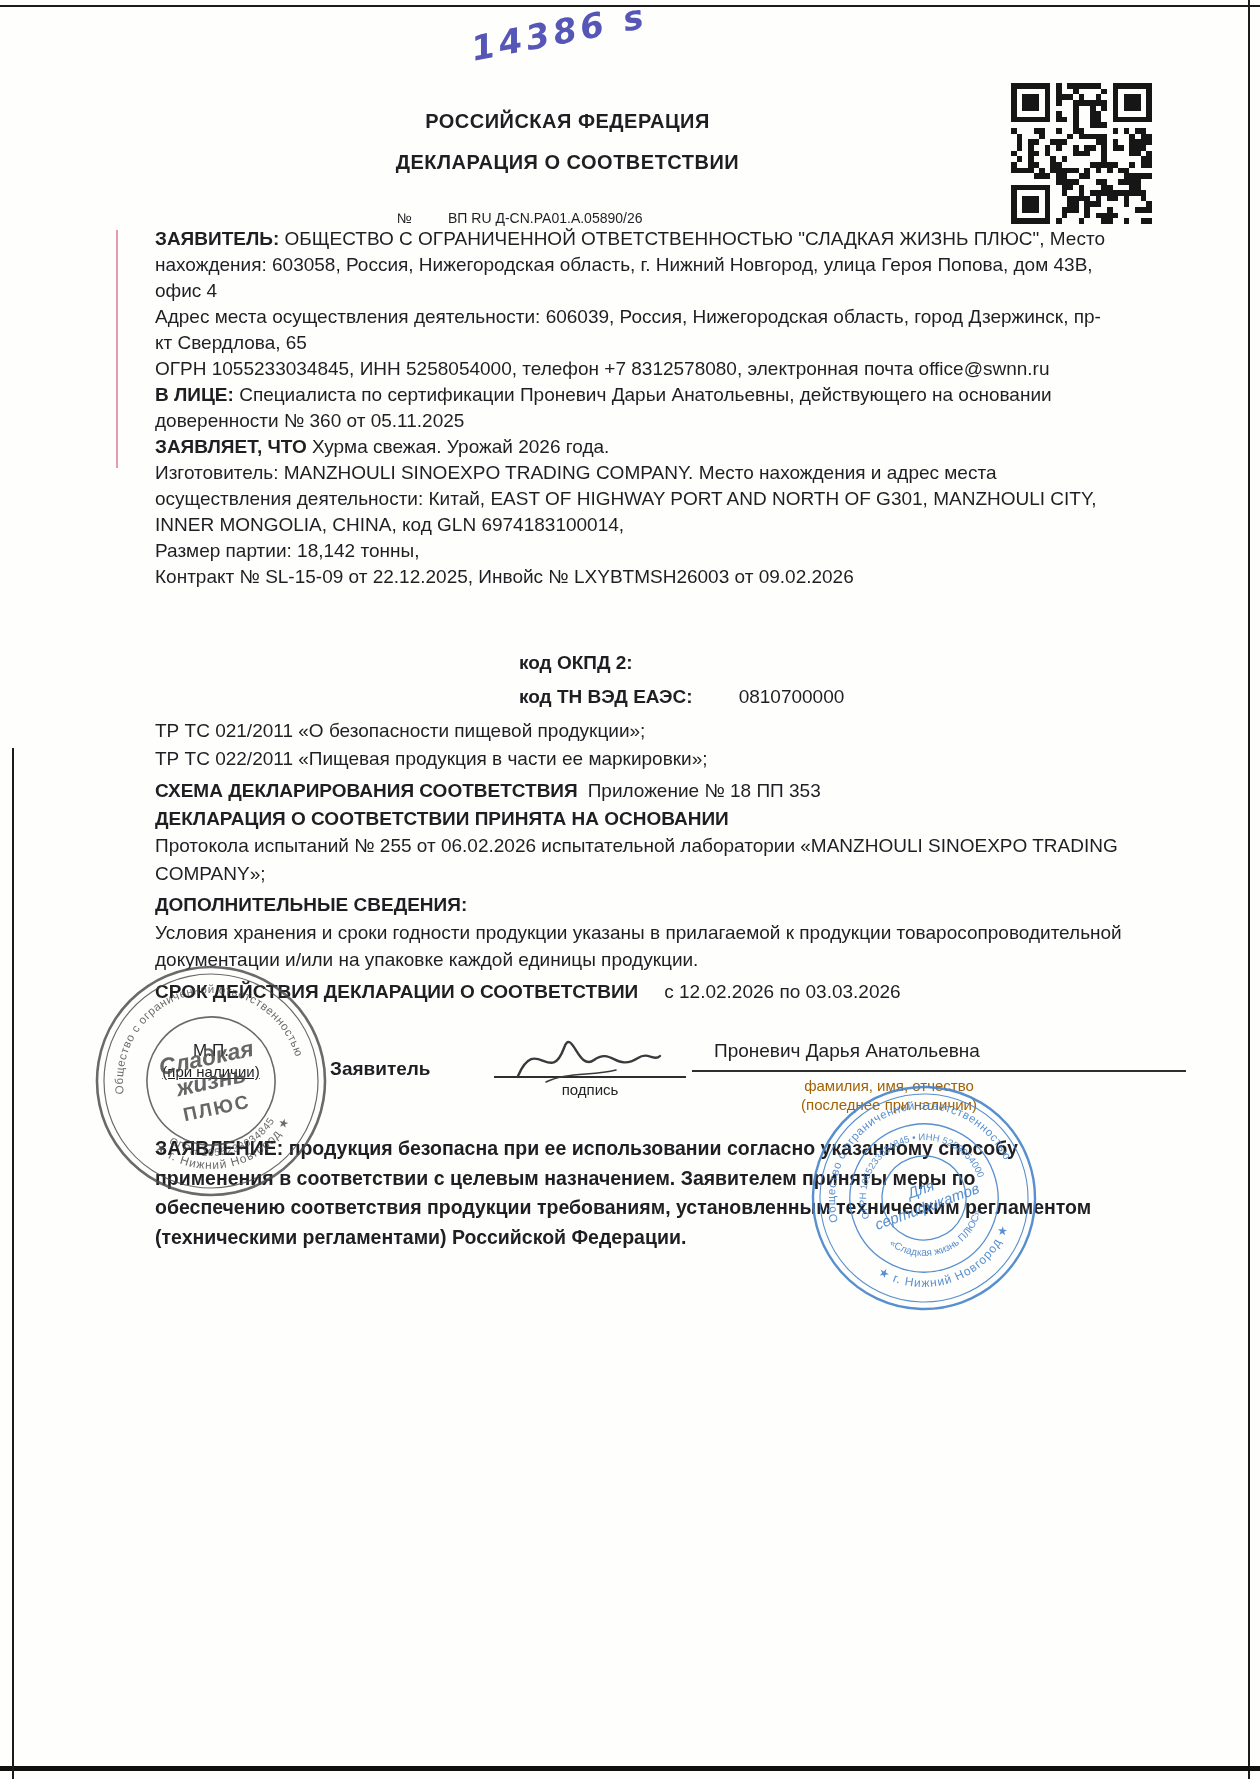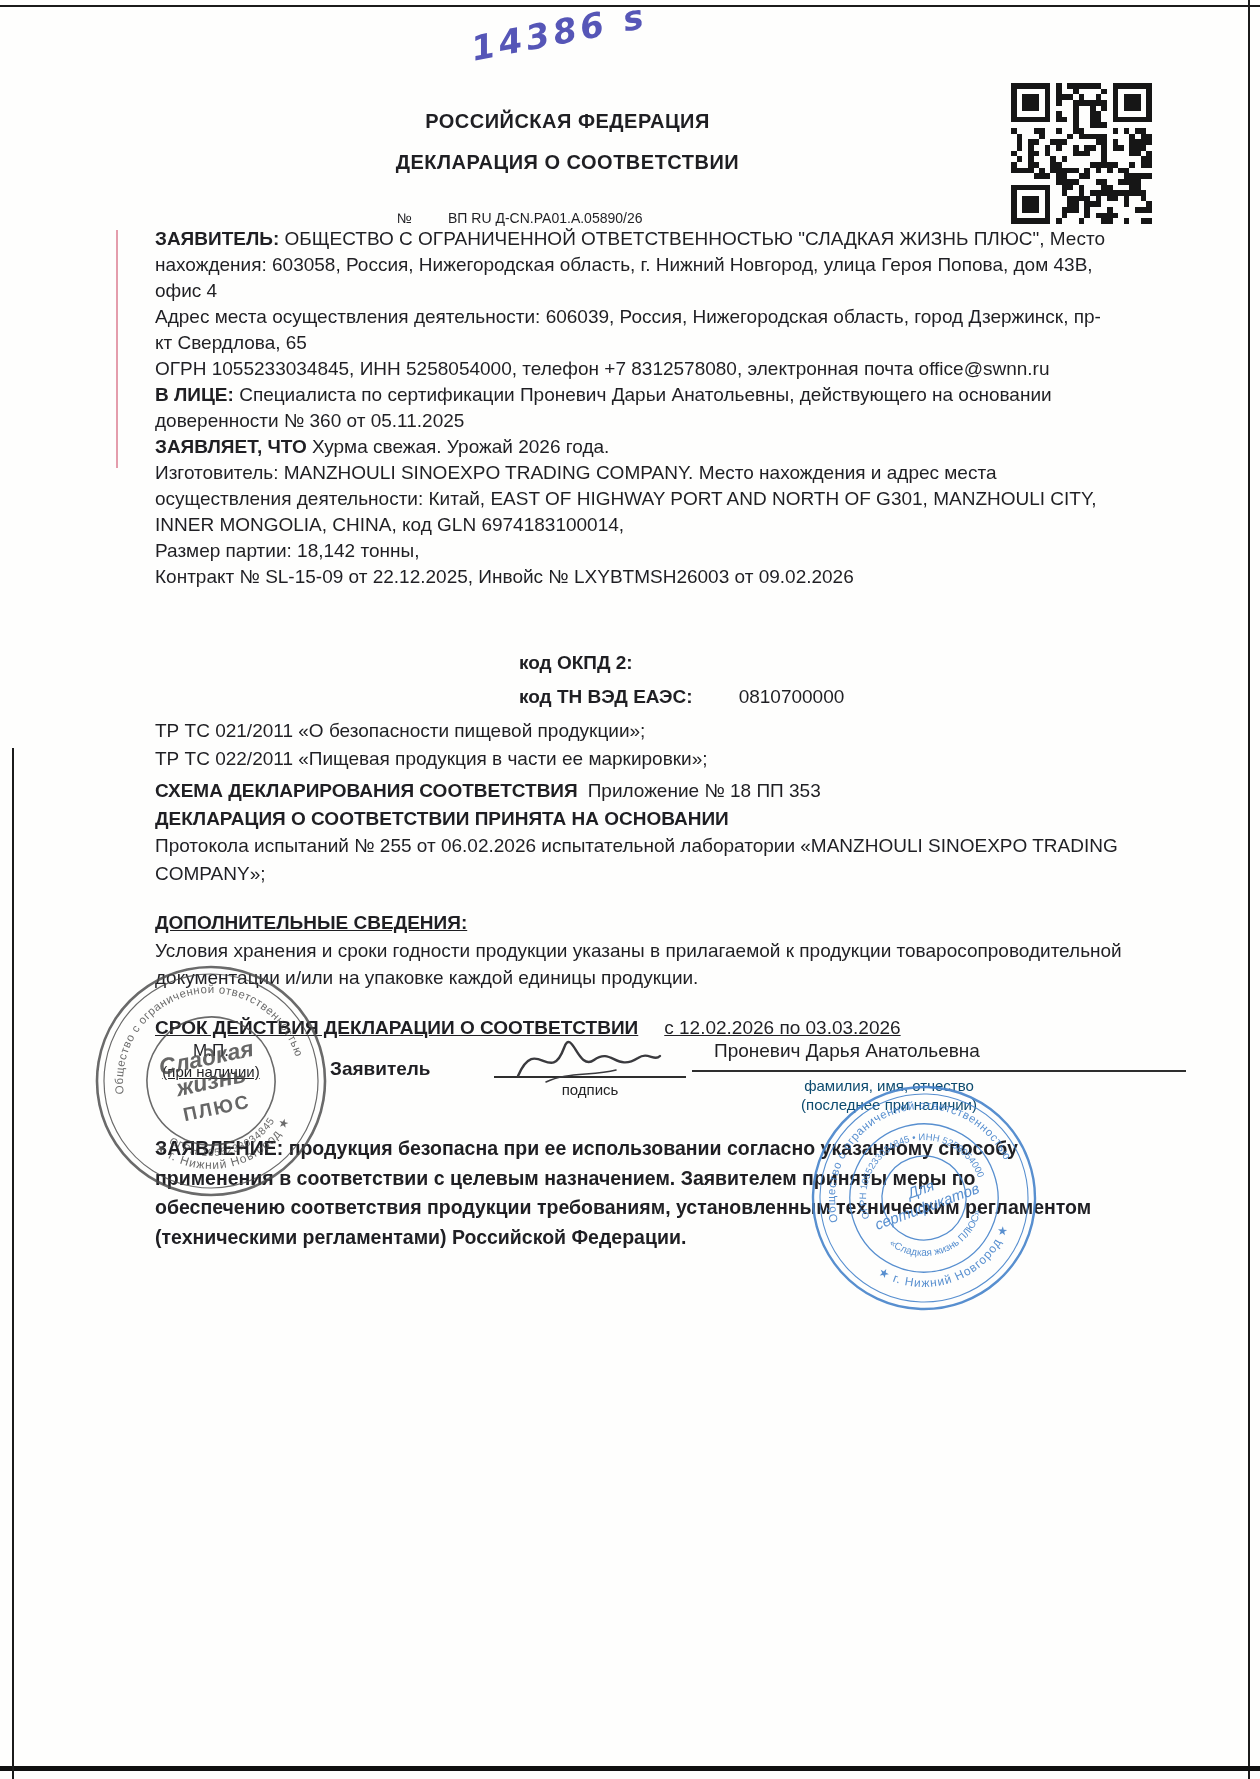--- a/index.html
+++ b/index.html
@@ -30,34 +30,34 @@
   .main { position:absolute; left:155px; top:226px; width:963px; font-size:19px; line-height:26px; }
   .main p { margin:0; }
   b, .bold { font-weight:bold; }
 
   .okpd  { position:absolute; left:519px; top:652px; font-size:19px; font-weight:bold; }
   .tnved { position:absolute; left:519px; top:686px; font-size:19px; }
   .tnved .val { margin-left:46px; }
 
   .req { position:absolute; left:155px; top:717px; width:980px; font-size:19px; line-height:27.5px; }
   .req .gap-s { margin-top:5px; }
-  .req .gap-m { margin-top:22px;text-decoration:underline; }
+  .req .gap-m { margin-top:4px; }
   .req .inline-val { margin-left:10px; font-weight:normal; }
   .req .inline-val2 { margin-left:26px; font-weight:normal; }
 
   .mp { position:absolute; left:136px; top:1040px; width:150px; text-align:center; font-size:17px; line-height:21px; }
   .mp .small { font-size:15px;text-decoration:underline; }
   .sig-label { position:absolute; left:330px; top:1058px; font-size:19px; font-weight:bold; }
   .sig-area { position:absolute; left:494px; top:1026px; width:192px; }
   .sig-area .line { height:52px; border-bottom:2px solid #2e2e2e; position:relative; }
   .sig-area .scribble { position:absolute; left:18px; bottom:-14px; width:150px; height:62px; z-index:4; }
   .sig-area .cap { text-align:center; font-size:15px; padding-top:3px; color:#232325; }
   .name-area { position:absolute; left:692px; top:1040px; width:494px; }
   .name-area .name { font-size:19px; padding-left:22px; padding-bottom:8px; border-bottom:2px solid #2e2e2e; }
-  .name-area .caps { width:310px; margin-left:42px; text-align:center; font-size:15px; line-height:19px; padding-top:4px; color:#0c4a6e; }
+  .name-area .caps { width:310px; margin-left:42px; text-align:center; font-size:15px; line-height:19px; padding-top:4px; color:#a16207; }
 
   .statement { position:absolute; left:155px; top:1134px; width:948px; font-size:19.5px; line-height:29.5px; font-weight:bold; z-index:1; }
 
   .stamp { pointer-events:none; }
   .stamp-black { position:absolute; left:90px; top:960px; width:242px; height:242px; transform:rotate(-12deg); opacity:.82; z-index:6; }
   .stamp-blue  { position:absolute; left:806px; top:1080px; width:236px; height:236px; transform:rotate(-20deg); opacity:.92; z-index:6; }
   svg text { font-family:"Liberation Sans", sans-serif; }
 </style>
 </head>
 <body>

